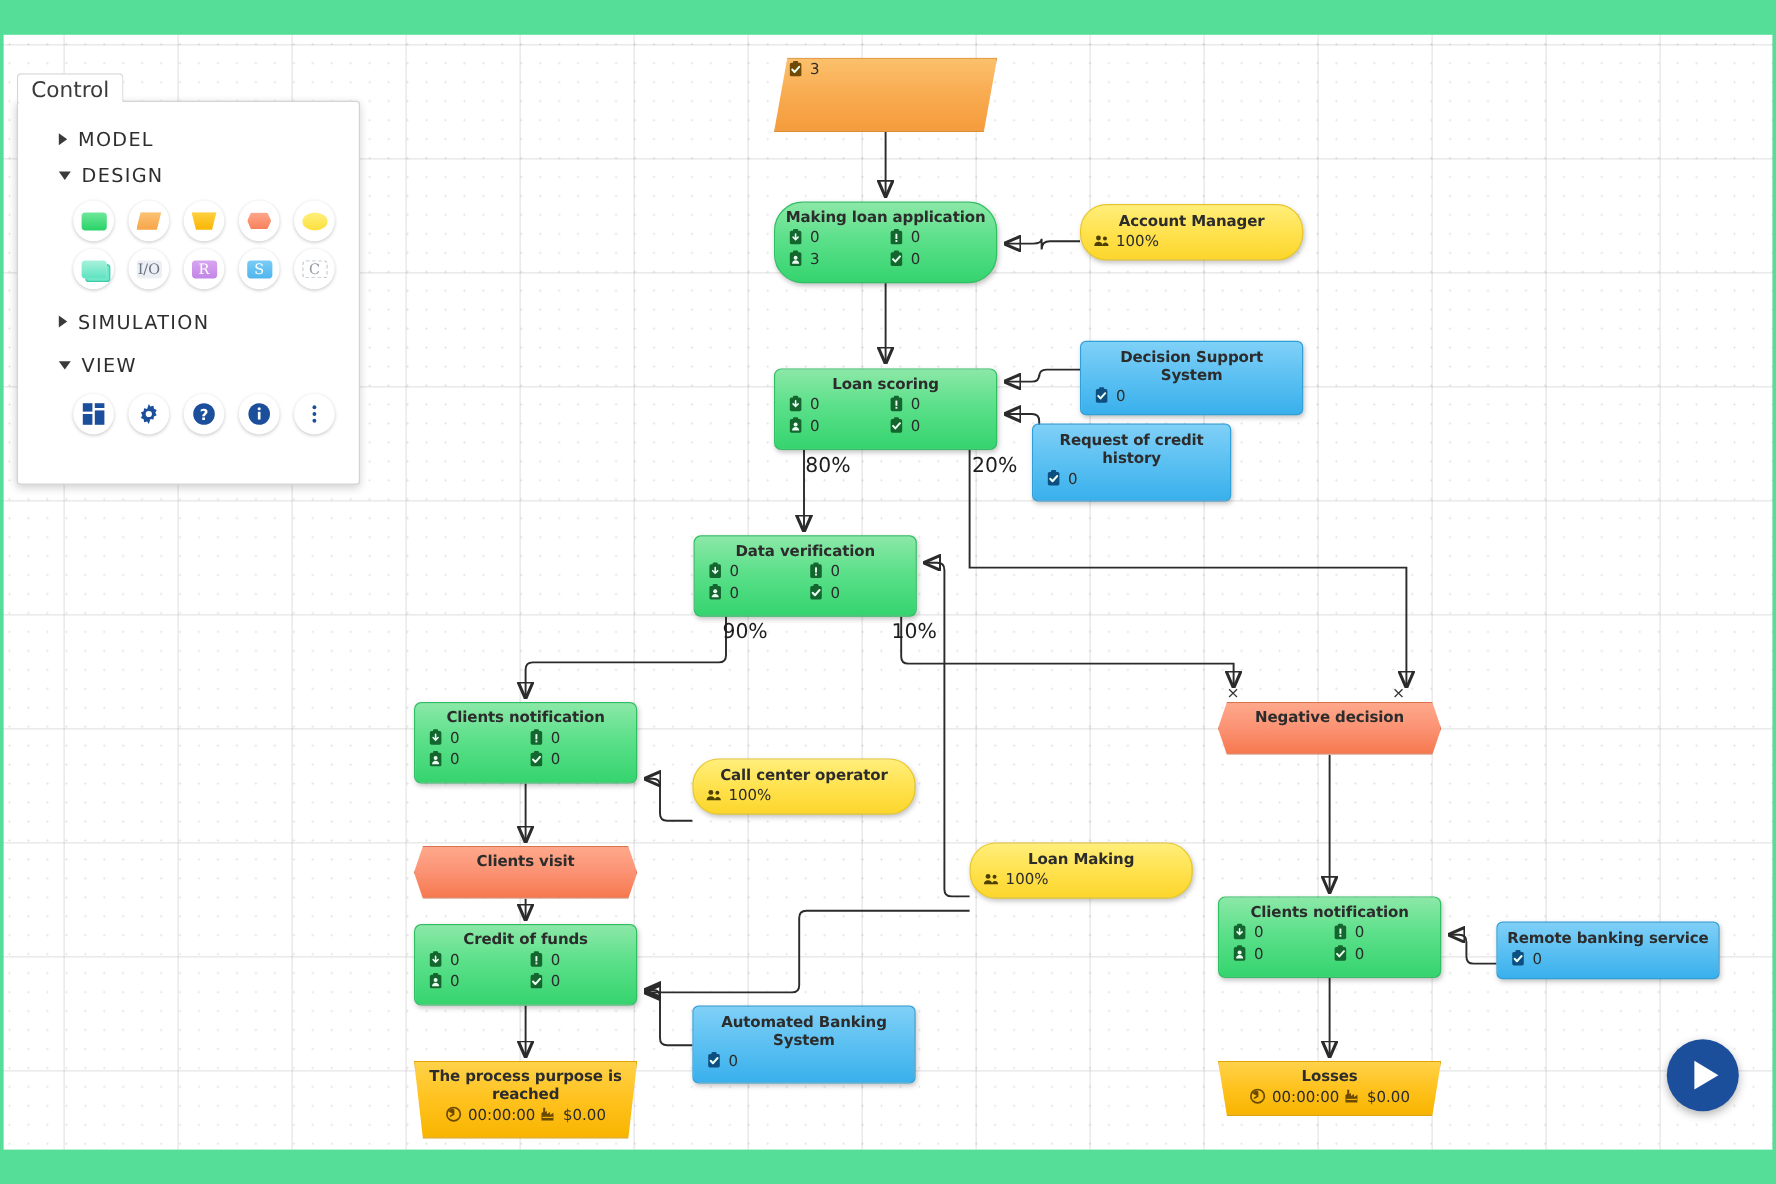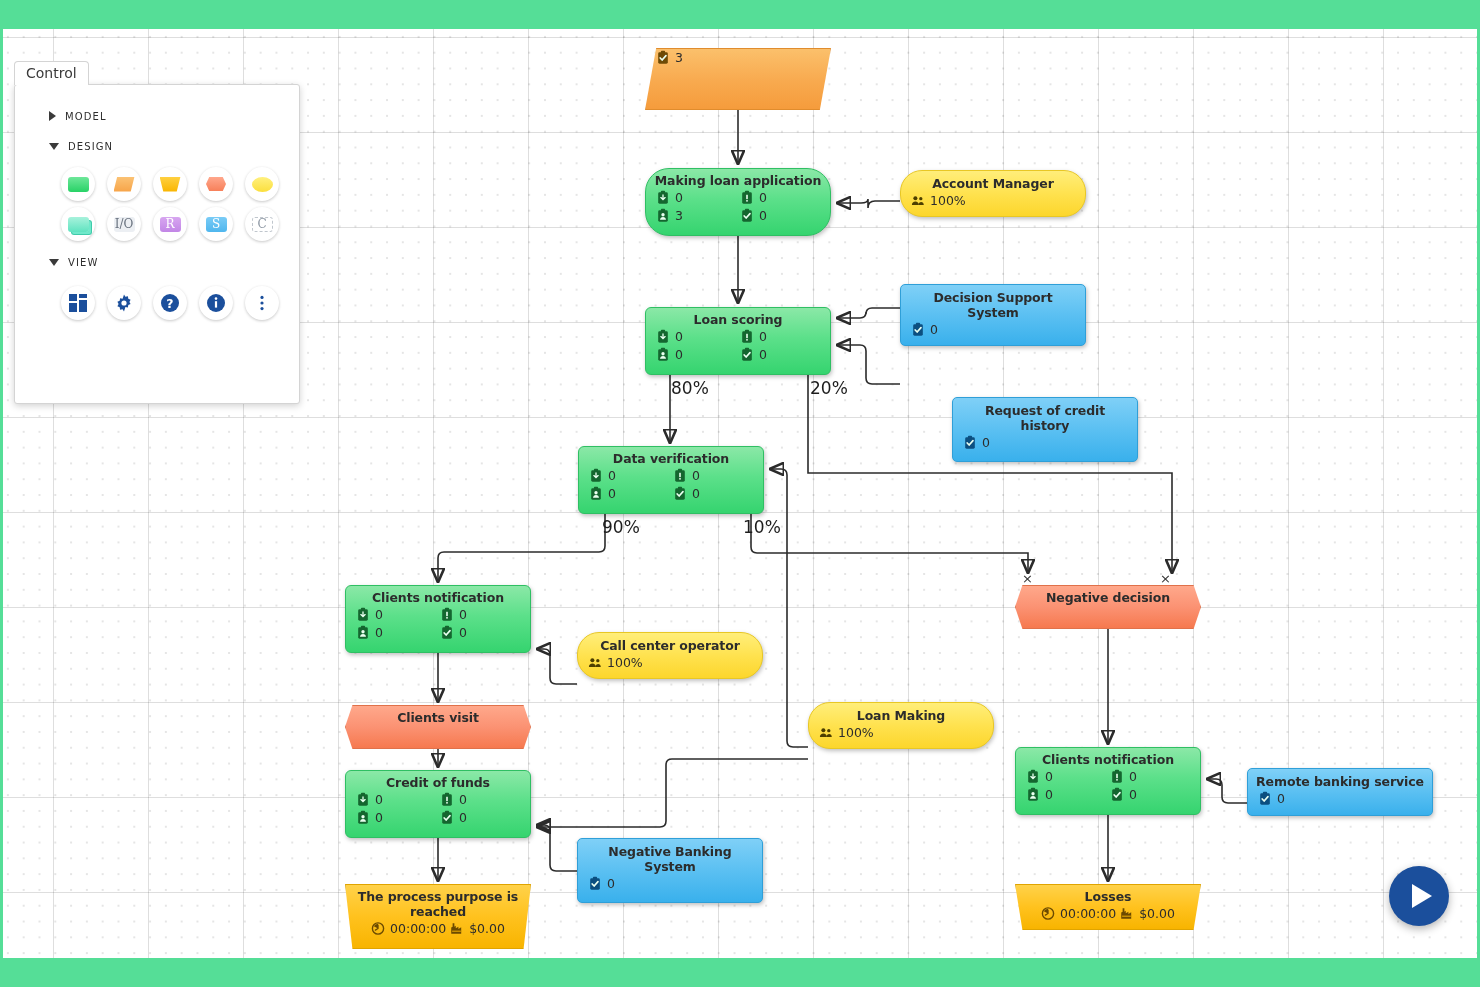--- a/index.html
+++ b/index.html
@@ -112,27 +112,27 @@
     background: #ffffff; border: 1px solid #d4d4d4;
     border-top-left-radius: 0; border-radius: 3px;
     box-shadow: 0 2px 7px rgba(0,0,0,0.18);
     z-index: 10;
   }
   #control-tab {
     position: absolute; left: 14px; top: 61px;
     height: 24px; padding: 3px 11px 0 11px;
     background: #fff; border: 1px solid #d4d4d4; border-bottom: none;
     border-top-left-radius: 4px; border-top-right-radius: 4px;
-    font-size: 14px; color: #3a3a3a; z-index: 11;
+    font-size: 18px; color: #3a3a3a; z-index: 11;
     font-family: "DejaVu Sans", sans-serif;
   }
   .section-head {
     display: flex; align-items: center; gap: 9px;
     margin: 0 0 0 34px; height: 30px;
-    font-size: 10px; letter-spacing: 1.1px; color: #2e2e2e;
+    font-size: 16px; letter-spacing: 1.1px; color: #2e2e2e;
   }
   .tri { width: 0; height: 0; }
   .tri.right { border-left: 7px solid #3a3a3a; border-top: 5px solid transparent; border-bottom: 5px solid transparent; }
   .tri.down  { border-top: 7px solid #3a3a3a; border-left: 5px solid transparent; border-right: 5px solid transparent; }
 
   .btn-row { display: flex; gap: 12px; margin: 6px 0 4px 46px; }
   .cbtn {
     width: 34px; height: 34px; border-radius: 50%;
     background: #fff; box-shadow: 0 1px 3px rgba(0,0,0,0.22);
     display: flex; align-items: center; justify-content: center;
@@ -357,21 +357,21 @@
                 <svg viewBox="0 0 16 17">
                   <rect x="2.5" y="2.5" width="11" height="13" rx="1.6" fill="#0c4f80"></rect>
                   <rect x="5.6" y="0.8" width="4.8" height="3" rx="1" fill="#0c4f80"></rect>
                   <path d="M4.8 9 L7 11.4 L11.4 6.4" stroke="#eafff0" stroke-width="1.9" fill="none" stroke-linecap="round" stroke-linejoin="round"></path>
                 </svg>
               </span>
               <span class="v">0</span>
             </div>
           </div>
         </div>
-        <div class="node n-system" style="left: 952px; top: 324px; width: 186px; min-height: 65px; margin-top: 44px;">
+        <div class="node n-system" style="left: 860px; top: 324px; width: 166px; min-height: 65px;">
           <div class="title">Request of credit history</div>
           <div class="metrics one">
             <div class="m">
               <span class="ic">
                 <svg viewBox="0 0 16 17">
                   <rect x="2.5" y="2.5" width="11" height="13" rx="1.6" fill="#0c4f80"></rect>
                   <rect x="5.6" y="0.8" width="4.8" height="3" rx="1" fill="#0c4f80"></rect>
                   <path d="M4.8 9 L7 11.4 L11.4 6.4" stroke="#eafff0" stroke-width="1.9" fill="none" stroke-linecap="round" stroke-linejoin="round"></path>
                 </svg>
               </span>
@@ -549,21 +549,21 @@
                   <rect x="2.5" y="2.5" width="11" height="13" rx="1.6" fill="#14662f"></rect>
                   <rect x="5.6" y="0.8" width="4.8" height="3" rx="1" fill="#14662f"></rect>
                   <path d="M4.8 9 L7 11.4 L11.4 6.4" stroke="#eafff0" stroke-width="1.9" fill="none" stroke-linecap="round" stroke-linejoin="round"></path>
                 </svg>
               </span>
               <span class="v">0</span>
             </div>
           </div>
         </div>
         <div class="node n-system" style="left: 577px; top: 809px; width: 186px; min-height: 65px;">
-          <div class="title">Negative Banking System</div>
+          <div class="title">Automated Banking System</div>
           <div class="metrics one">
             <div class="m">
               <span class="ic">
                 <svg viewBox="0 0 16 17">
                   <rect x="2.5" y="2.5" width="11" height="13" rx="1.6" fill="#0c4f80"></rect>
                   <rect x="5.6" y="0.8" width="4.8" height="3" rx="1" fill="#0c4f80"></rect>
                   <path d="M4.8 9 L7 11.4 L11.4 6.4" stroke="#eafff0" stroke-width="1.9" fill="none" stroke-linecap="round" stroke-linejoin="round"></path>
                 </svg>
               </span>
               <span class="v">0</span>
@@ -740,20 +740,24 @@
           <span class="sw lbl r">R</span>
         </div>
       <div class="cbtn">
           <span class="sw lbl s">S</span>
         </div>
       <div class="cbtn">
           <span class="sw lbl c">C</span>
         </div>
     </div>
 
+    <div class="section-head" style="margin-top:12px">
+      <span class="tri right"></span>
+      <span>SIMULATION</span>
+    </div>
 
     <div class="section-head" style="margin-top:6px">
       <span class="tri down"></span>
       <span>VIEW</span>
     </div>
 
     <div class="btn-row" style="margin-top:9px">
       <div class="cbtn vbtn">
         <svg viewBox="0 0 20 20">
             <rect x="1" y="1" width="8" height="7" fill="#1b4f9c"></rect>

